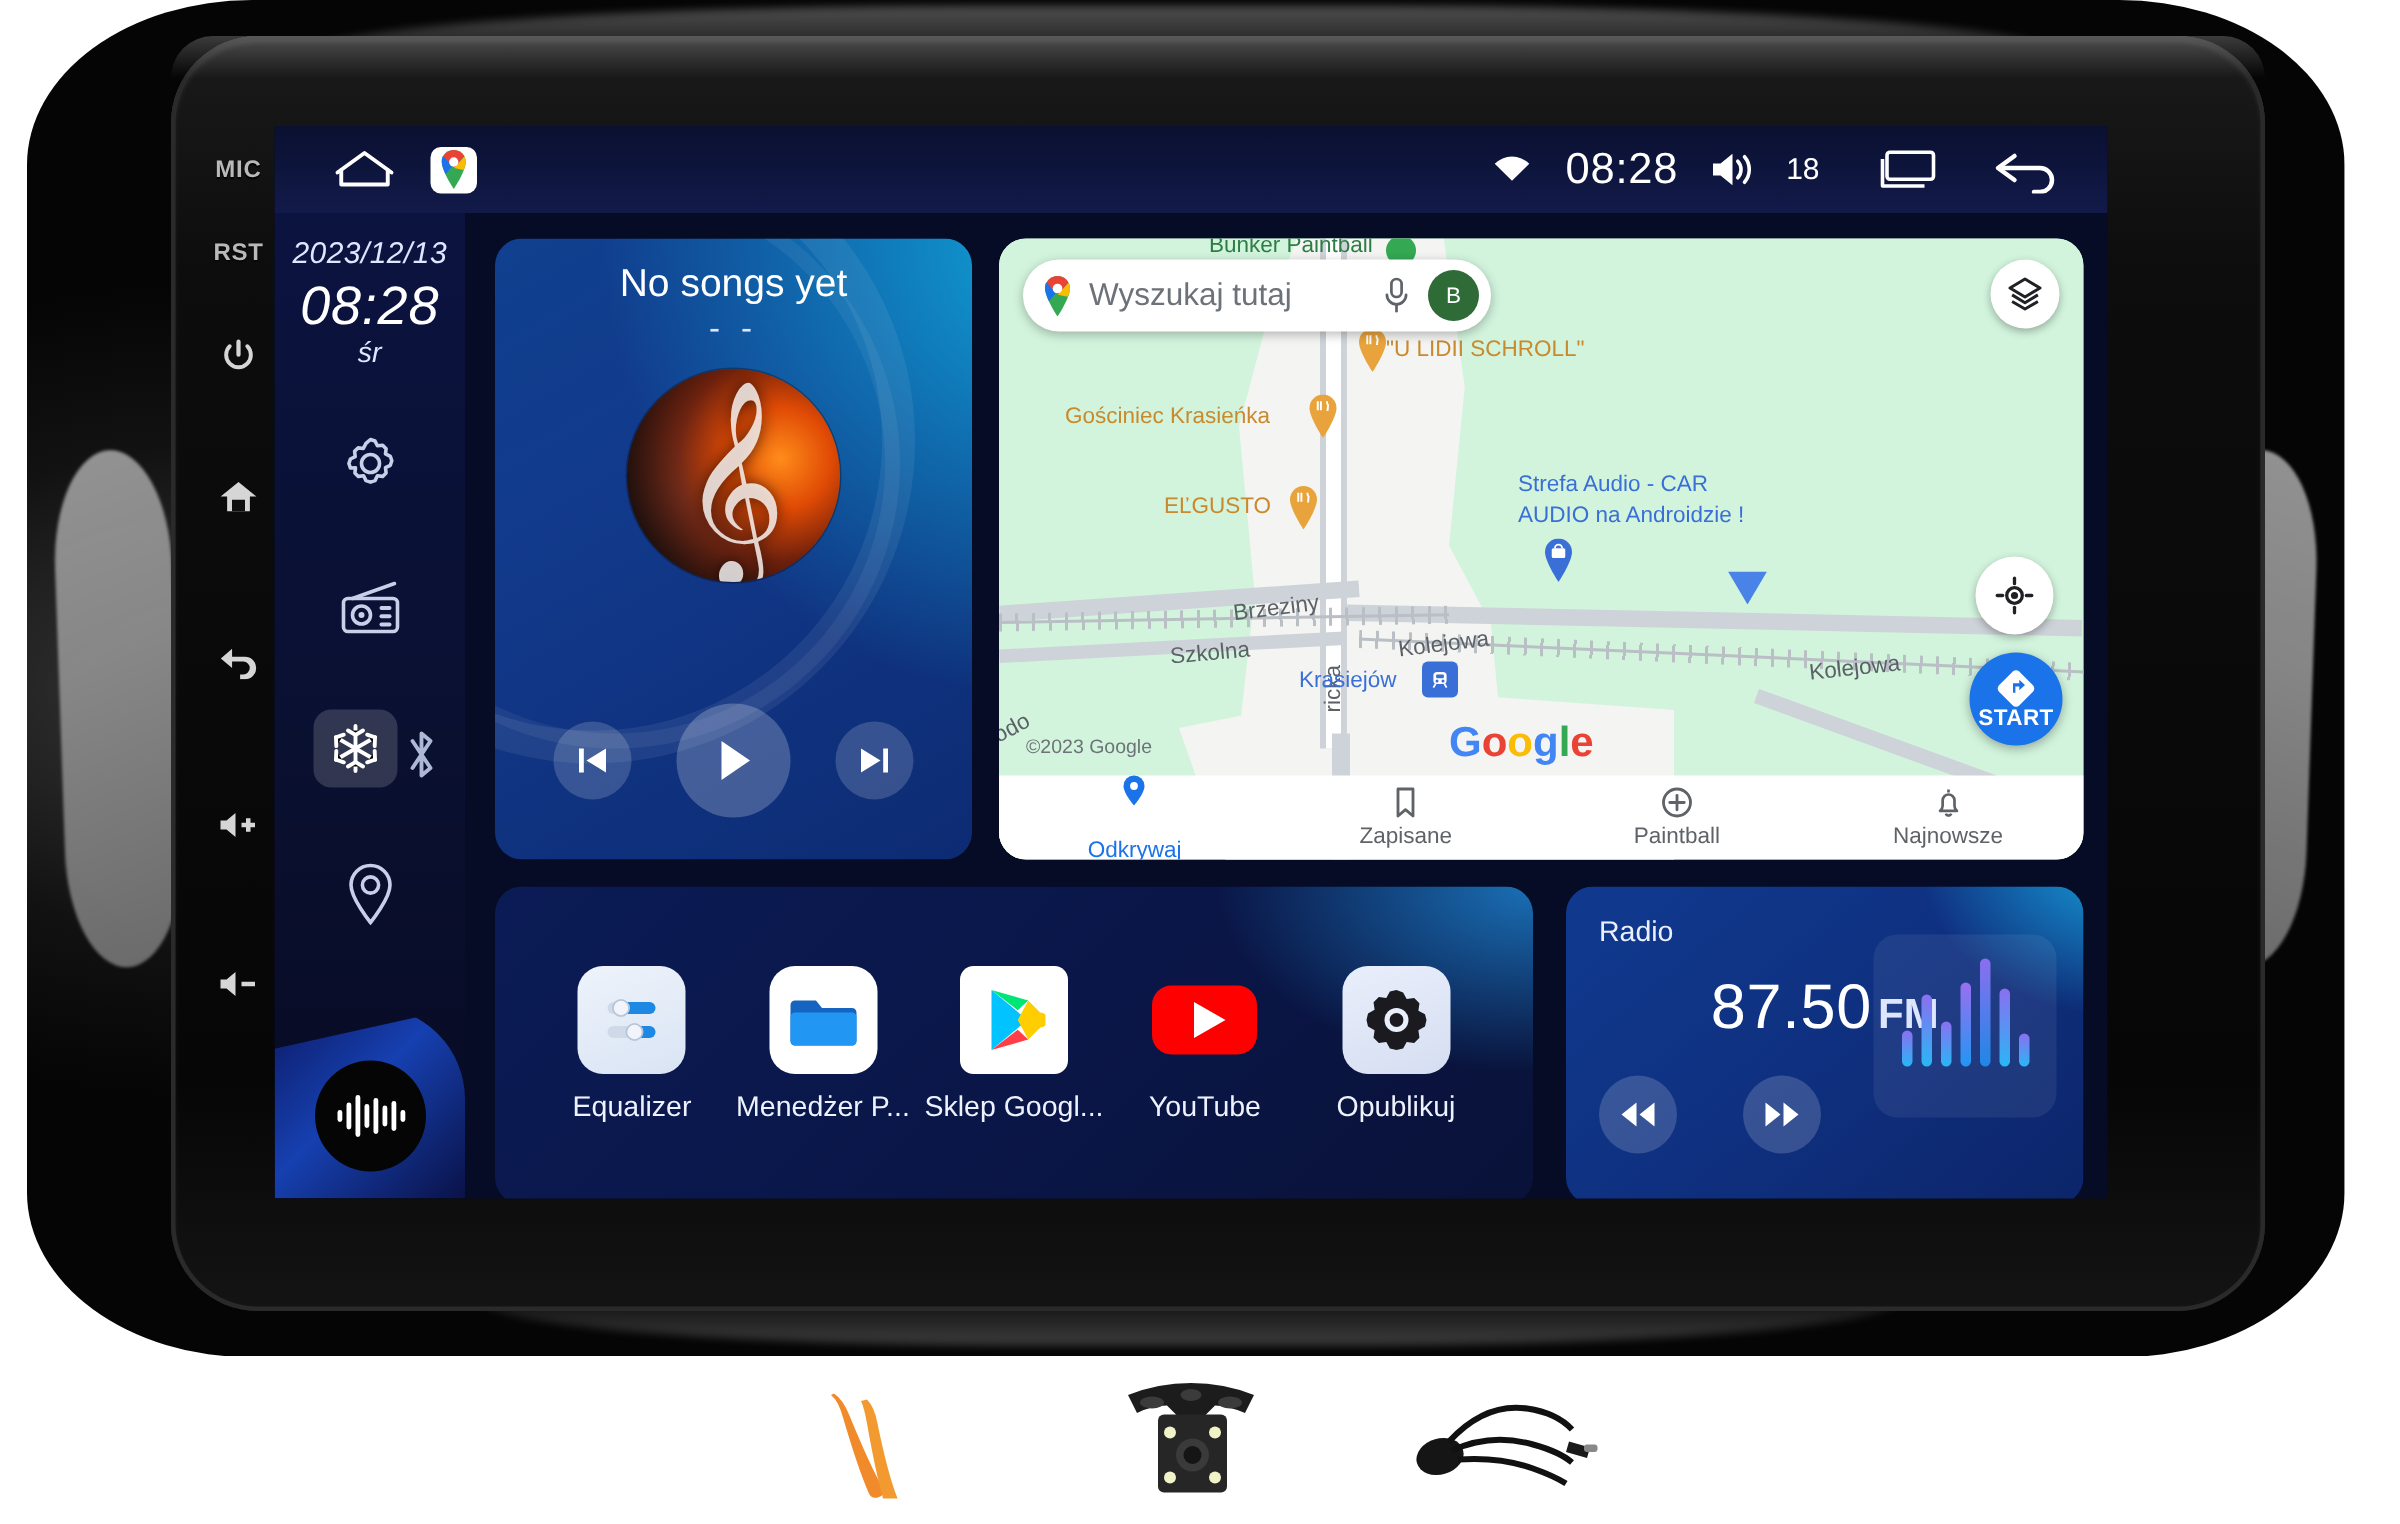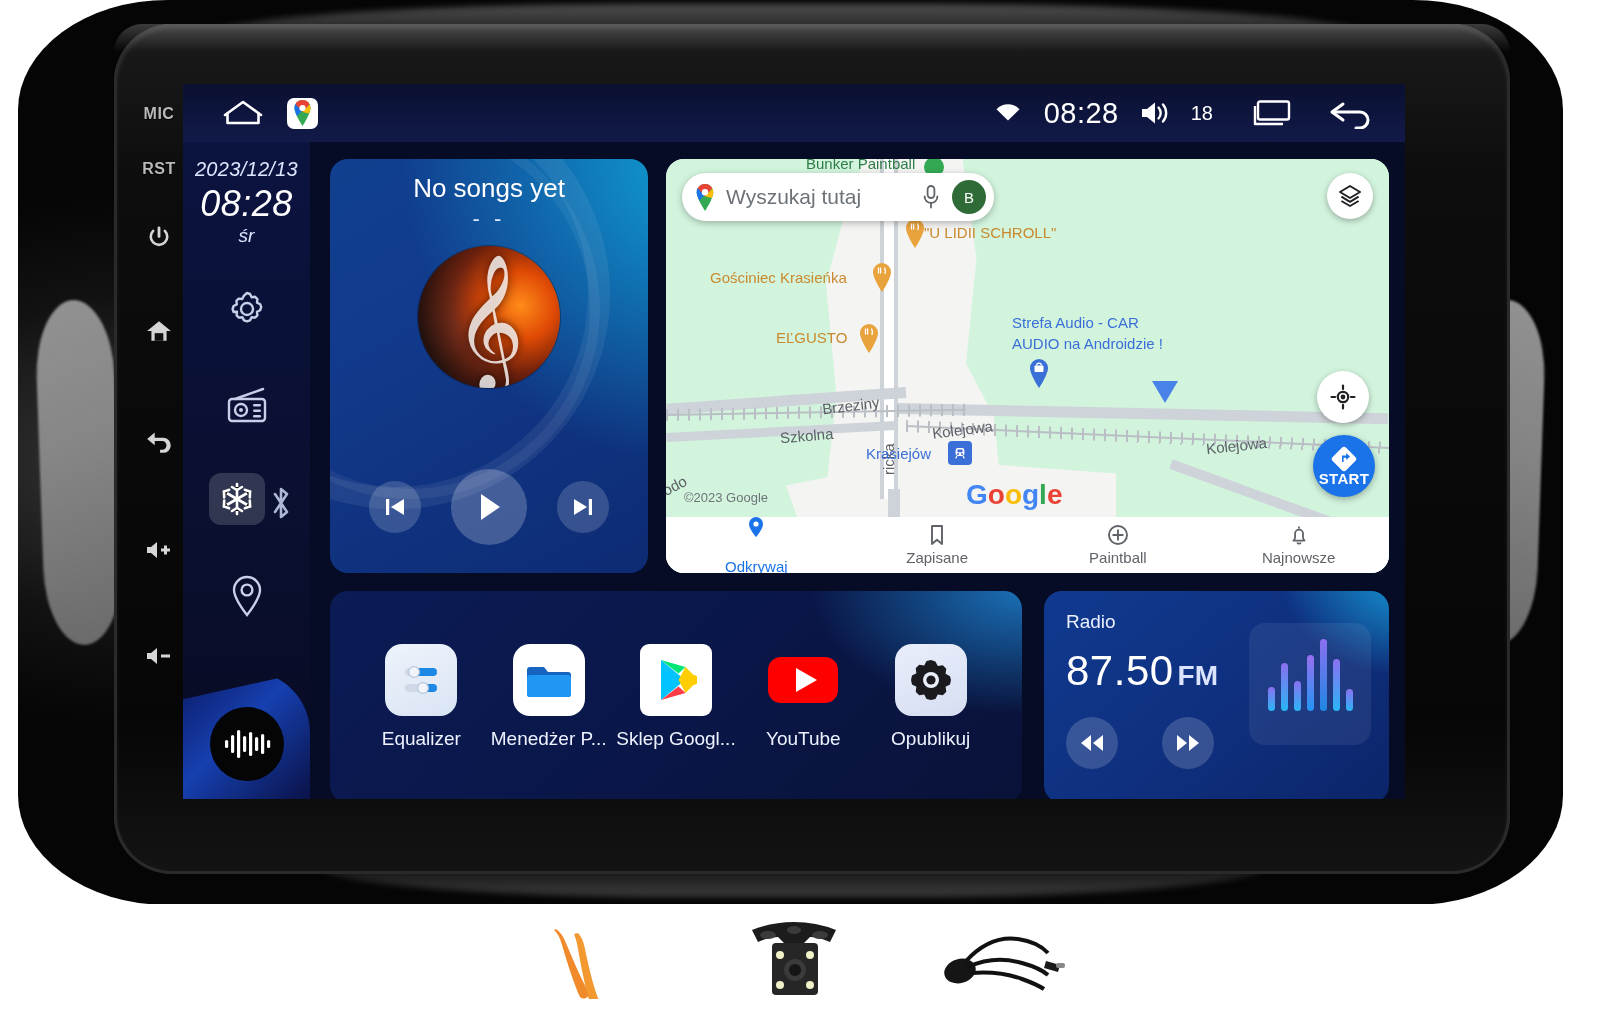--- a/index.html
+++ b/index.html
@@ -203,21 +203,21 @@
 
   
   .radiow{
     width:345px; flex-shrink:0; border-radius:18px; position:relative; overflow:hidden;
     background:
       radial-gradient(ellipse 230px 180px at 108% -10%, #17a6e0 0%, rgba(23,166,224,0) 60%),
       linear-gradient(140deg,#103a8f 0%, #0f3080 50%, #0c2569 100%);
     padding:20px 22px;
   }
   .radio-ttl{ color:#eaf0ff; font-size:19px; }
-  .freq-row{ display:flex; align-items:baseline; gap:4px; margin-top:14px; }
+  .freq-row{ display:flex; align-items:baseline; gap:4px; margin-top:14px;justify-content:center; }
   .freq{ color:#fff; font-size:42px; font-weight:500; letter-spacing:.5px;}
   .fm{ color:#dbe4ff; font-size:28px; font-weight:bold; }
   .radio-ctrls{ display:flex; gap:44px; margin-top:22px; }
   .rc-btn{ width:52px; height:52px; border-radius:50%; background:rgba(255,255,255,.17);
     display:flex; align-items:center; justify-content:center; }
   .radio-art{ position:absolute; right:18px; top:32px; width:122px; height:122px; border-radius:16px;
     background:rgba(255,255,255,.07); display:flex; align-items:flex-end; justify-content:center; gap:6px; padding-bottom:34px;}
   .rbar{ width:7px; border-radius:4px; }
 
   

